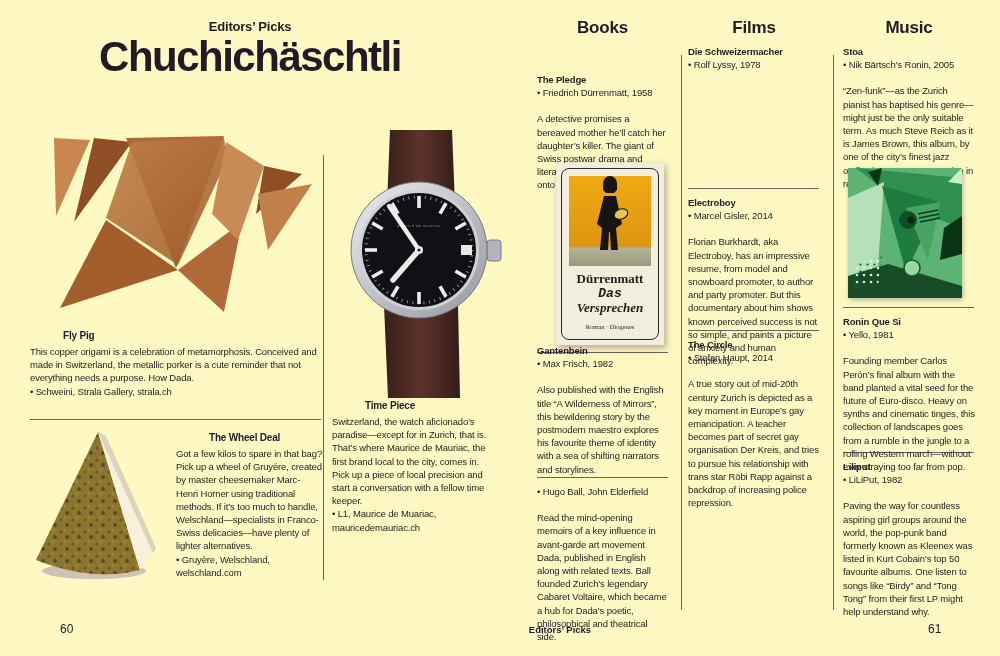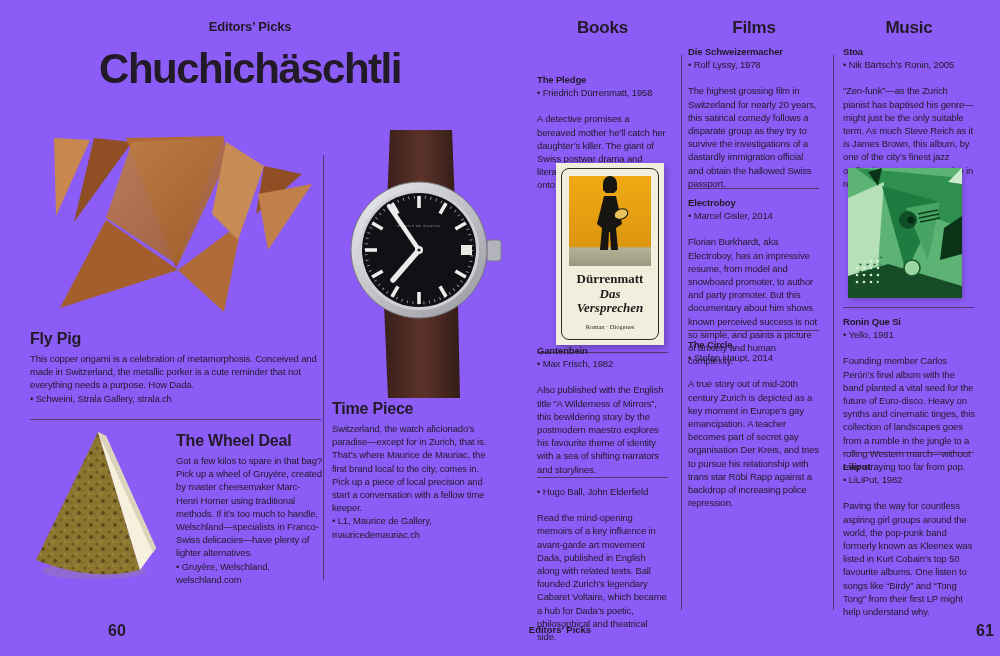--- a/index.html
+++ b/index.html
@@ -3,42 +3,42 @@
 <meta charset="utf-8">
 <style>
   * { margin:0; padding:0; box-sizing:border-box; }
   html,body { width:1000px; height:656px; }
   body {
     font-family:"Liberation Sans","DejaVu Sans",sans-serif;
     background:#c8a2d0;
     color:#221a26;
     overflow:hidden;
   }
-  .spread { position:relative; width:1000px; height:656px; background:#8b5cf6; }
+  .spread { position:relative; width:1000px; height:656px; background:#fef9c3; }
   .abs { position:absolute; }
 
   
   .kicker { font-size:13px; font-weight:bold; text-align:center; letter-spacing:-0.2px; }
   .big-title { font-size:42px; font-weight:800; text-align:center; letter-spacing:-1.5px; line-height:1; }
   .col-header { font-size:17px; font-weight:bold; text-align:center; letter-spacing:-0.2px; }
 
   
-  .item-heading { font-size:16px; font-weight:bold; letter-spacing:-0.2px; margin-bottom:4px; }
+  .item-heading { font-size:10px; font-weight:bold; letter-spacing:-0.2px; margin-bottom:4px;margin-left:33px; }
   .body-text, .credit-text, .e-title, .e-byline, .e-body {
     font-size:9.5px; line-height:13.2px; letter-spacing:-0.15px;
   }
   .e-title { font-weight:bold; }
   .e-byline { margin-bottom:13px; }
 
   
   .hr { height:1px; background:#3d2b42; opacity:0.75; }
   .vr { width:1px; background:#3d2b42; opacity:0.75; }
 
   
-  .page-num { font-size:16px; font-weight:bold;margin-left:48px; }
+  .page-num { font-size:12px; font-weight:normal; }
   .footer-label { font-size:9.5px; font-weight:bold; text-align:center; }
 
   
   .book-cover {
     width:108px; height:182px; background:#f2eedd;
     box-shadow:2px 3px 7px rgba(40,20,50,0.35);
   }
   .book-cover .inner-frame {
     position:absolute; left:5px; top:5px; right:5px; bottom:5px;
     border:1px solid #2a2a28; border-radius:8px;
@@ -51,21 +51,21 @@
     font-size:13px; color:#1d1d1b; line-height:14px; }
   .bc-imprint { position:absolute; left:0; top:160px; width:108px; text-align:center;
     font-family:"Liberation Serif","DejaVu Serif",serif; font-size:6.5px; color:#2a2a28; }
 </style>
 </head>
 <body>
 
 <div class="spread">
 
   <div class="abs kicker" style="left:20px; top:19px; width:460px;">Editors’ Picks</div>
-  <div class="abs big-title" style="left:20px; top:48px; width:460px;">Chuchichäschtli</div>
+  <div class="abs big-title" style="left:20px; top:36px; width:460px;">Chuchichäschtli</div>
 
   <div class="abs" style="left:28px; top:122px; width:305px; height:200px;">
     <svg width="305" height="200" viewBox="0 0 305 200">
       <defs>
         <linearGradient id="cop1" x1="0" y1="0" x2="1" y2="1">
           <stop offset="0" stop-color="#c08048"></stop>
             <stop offset="1" stop-color="#9e5c2c"></stop>
         </linearGradient>
         <linearGradient id="cop2" x1="0" y1="0" x2="0" y2="1">
           <stop offset="0" stop-color="#b06a38"></stop>
@@ -155,21 +155,21 @@
       <line x1="87" y1="120" x2="57" y2="76" stroke="#ececec" stroke-width="4.5" stroke-linecap="round"></line>
       <line x1="87" y1="120" x2="61" y2="150" stroke="#ececec" stroke-width="5.5" stroke-linecap="round"></line>
       <circle cx="87" cy="120" r="4" fill="#ececec"></circle>
       <circle cx="87" cy="120" r="1.6" fill="#222"></circle>
     </svg>
   </div>
 
   <div class="abs" style="left:332px; top:400px; width:156px;">
     <div class="item-heading">Time Piece</div>
     <div class="body-text">Switzerland, the watch aficionado’s paradise—except for in Zurich, that is. That’s where Maurice de Mauriac, the first brand local to the city, comes in. Pick up a piece of local precision and start a conversation with a fellow time keeper.</div>
-    <div class="credit-text">• L1, Maurice de Gallery, mauricedemauriac.ch</div>
+    <div class="credit-text">• L1, Maurice de Muariac, mauricedemauriac.ch</div>
   </div>
 
   <div class="abs col-header" style="left:537px; top:18px; width:131px;">Books</div>
   <div class="abs col-header" style="left:843px; top:18px; width:132px;">Music</div>
   <div class="abs col-header" style="left:688px; top:18px; width:132px;">Films</div>
 
   <div class="abs vr" style="left:681px; top:55px; height:555px;"></div>
   <div class="abs vr" style="left:833px; top:55px; height:555px;"></div>
 
   <div class="abs" style="left:537px; top:45px; width:131px;margin-top:28px;">
@@ -192,42 +192,41 @@
         </defs>
         <rect width="82" height="90" fill="url(#bg1)"></rect>
         <g fill="#171512">
           <path d="M34,8 a7,8 0 0 1 14,0 l0,6 -3,3 -8,0 -3,-3 Z"></path>
           <path d="M35,20 L47,20 L53,48 L47,52 L49,74 L42,74 L41,56 L40,56 L39,74 L31,74 L33,52 L28,48 Z"></path>
         </g>
         <ellipse cx="52" cy="38" rx="7" ry="5" fill="#e9c35a" stroke="#171512" stroke-width="1" transform="rotate(-20 52 38)"></ellipse>
       </svg>
     </div>
     <div class="bc-author">Dürrenmatt</div>
-    <div class="bc-title" style="top:124px;">Das</div>
+    <div class="bc-title" style="top:124px;font-family:Liberation Mono, monospace;">Das</div>
     <div class="bc-title" style="top:138px;">Versprechen</div>
     <div class="bc-imprint">Roman · Diogenes</div>
   </div>
 
   <div class="abs hr" style="left:537px; top:352px; width:131px;"></div>
   <div class="abs" style="left:537px; top:344px; width:131px;">
     <div class="e-title">Gantenbein</div>
     <div class="e-byline">• Max Frisch, 1982</div>
     <div class="e-body">Also published with the English title “A Wilderness of Mirrors”, this bewildering story by the postmodern maestro explores his favourite theme of identity with a sea of shifting narrators and storylines.</div>
   </div>
 
   <div class="abs hr" style="left:537px; top:477px; width:131px;"></div>
   <div class="abs" style="left:537px; top:485px; width:131px;">
     <div class="e-byline">• Hugo Ball, John Elderfield</div>
     <div class="e-body">Read the mind-opening memoirs of a key influence in avant-garde art movement Dada, published in English along with related texts. Ball founded Zurich’s legendary Cabaret Voltaire, which became a hub for Dada’s poetic, philosophical and theatrical side.</div>
   </div>
 
   <div class="abs" style="left:688px; top:45px; width:132px;">
     <div class="e-title">Die Schweizermacher</div>
     <div class="e-byline">• Rolf Lyssy, 1978</div>
-    <div class="e-body">The highest grossing film in Switzerland for nearly 20 years, this satirical comedy follows a disparate group as they try to survive the investigations of a dastardly immigration official and obtain the hallowed Swiss passport.</div>
   </div>
   <div class="abs hr" style="left:688px; top:188px; width:131px;"></div>
   <div class="abs" style="left:688px; top:196px; width:132px;">
     <div class="e-title">Electroboy</div>
     <div class="e-byline">• Marcel Gisler, 2014</div>
     <div class="e-body">Florian Burkhardt, aka Electroboy, has an impressive resume, from model and snowboard promoter, to author and party promoter. But this documentary about him shows known perceived success is not so simple, and paints a picture of anxiety and human complexity.</div>
   </div>
   <div class="abs hr" style="left:688px; top:330px; width:131px;"></div>
   <div class="abs" style="left:688px; top:338px; width:132px;">
     <div class="e-title">The Circle</div>

